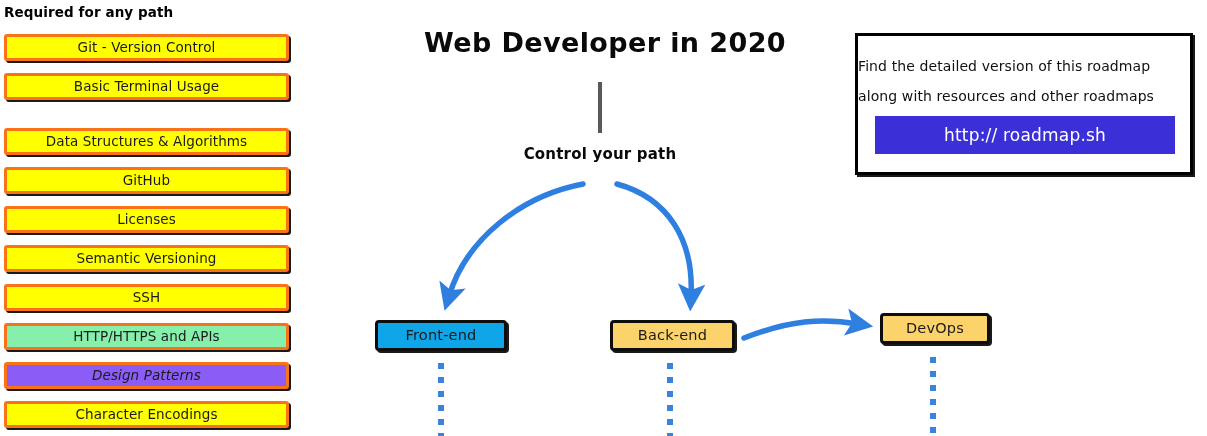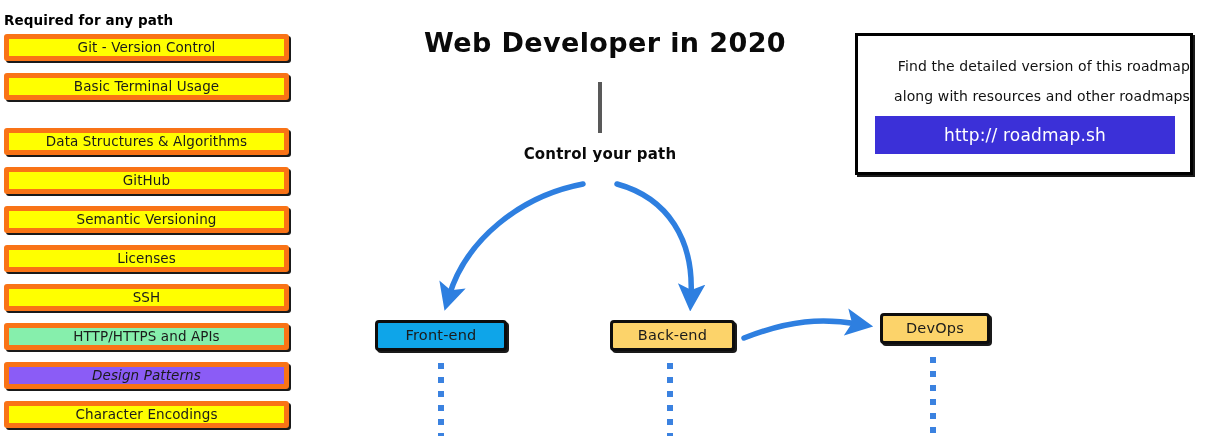--- a/index.html
+++ b/index.html
@@ -20,41 +20,41 @@
   #required-section {
     position: absolute;
     left: 0px;
     top: 0px;
     width: 300px;
     height: 436px;
   }
   #required-heading {
     position: absolute;
     left: 4px;
-    top: 12px;
+    top: 4px;
     font-size: 13.5px;
     font-weight: bold;
     color: #000000;
     letter-spacing: 0.1px;
     white-space: nowrap;
   }
   #required-list {
     position: absolute;
     left: 4px;
     top: 34px;
     width: 285px;
   }
   .topic-box {
     position: relative;
     box-sizing: border-box;
     width: 285px;
     height: 27px;
     margin-bottom: 12px;
     background: #ffff00;
-    border: 5px solid #f97316;
+    border: 3px solid #f97316;
     border-radius: 3px;
     box-shadow: 2px 2px 0 0 #1a1a1a;
     display: flex;
     align-items: center;
     justify-content: center;
   }
   .topic-box-label {
     font-size: 13.5px;
     color: #1b1b1b;
     white-space: nowrap;
@@ -166,21 +166,21 @@
     height: 142px;
     box-sizing: border-box;
     background: #ffffff;
     border: 3px solid #000000;
     box-shadow: 2px 2px 0 0 #1a1a1a;
   }
   .info-card-line {
     position: absolute;
     left: 0;
     width: 100%;
-    text-align: right;
+    text-align: left;
     font-size: 14px;
     color: #111111;
     letter-spacing: 0.1px;
     white-space: nowrap;
   }
   #info-card-line-1 { top: 22px; }
   #info-card-line-2 { top: 52px; }
   #info-card-button {
     position: absolute;
     left: 17px;
@@ -212,24 +212,24 @@
       <div class="topic-box" style="background: rgb(255, 255, 0);">
         <span class="topic-box-label">Basic Terminal Usage</span>
       </div>
       <div class="topic-box" style="background: rgb(255, 255, 0); margin-top: 28px;">
         <span class="topic-box-label">Data Structures &amp; Algorithms</span>
       </div>
       <div class="topic-box" style="background: rgb(255, 255, 0);">
         <span class="topic-box-label">GitHub</span>
       </div>
       <div class="topic-box" style="background: rgb(255, 255, 0);">
+        <span class="topic-box-label">Licenses</span>
+      </div>
+      <div class="topic-box" style="background: rgb(255, 255, 0);">
         <span class="topic-box-label">Semantic Versioning</span>
-      </div>
-      <div class="topic-box" style="background: rgb(255, 255, 0);">
-        <span class="topic-box-label">Licenses</span>
       </div>
       <div class="topic-box" style="background: rgb(255, 255, 0);">
         <span class="topic-box-label">SSH</span>
       </div>
       <div class="topic-box" style="background: #86efac;">
         <span class="topic-box-label">HTTP/HTTPS and APIs</span>
       </div>
       <div class="topic-box" style="background: #8b5cf6; font-style: italic;">
         <span class="topic-box-label">Design Patterns</span>
       </div>

